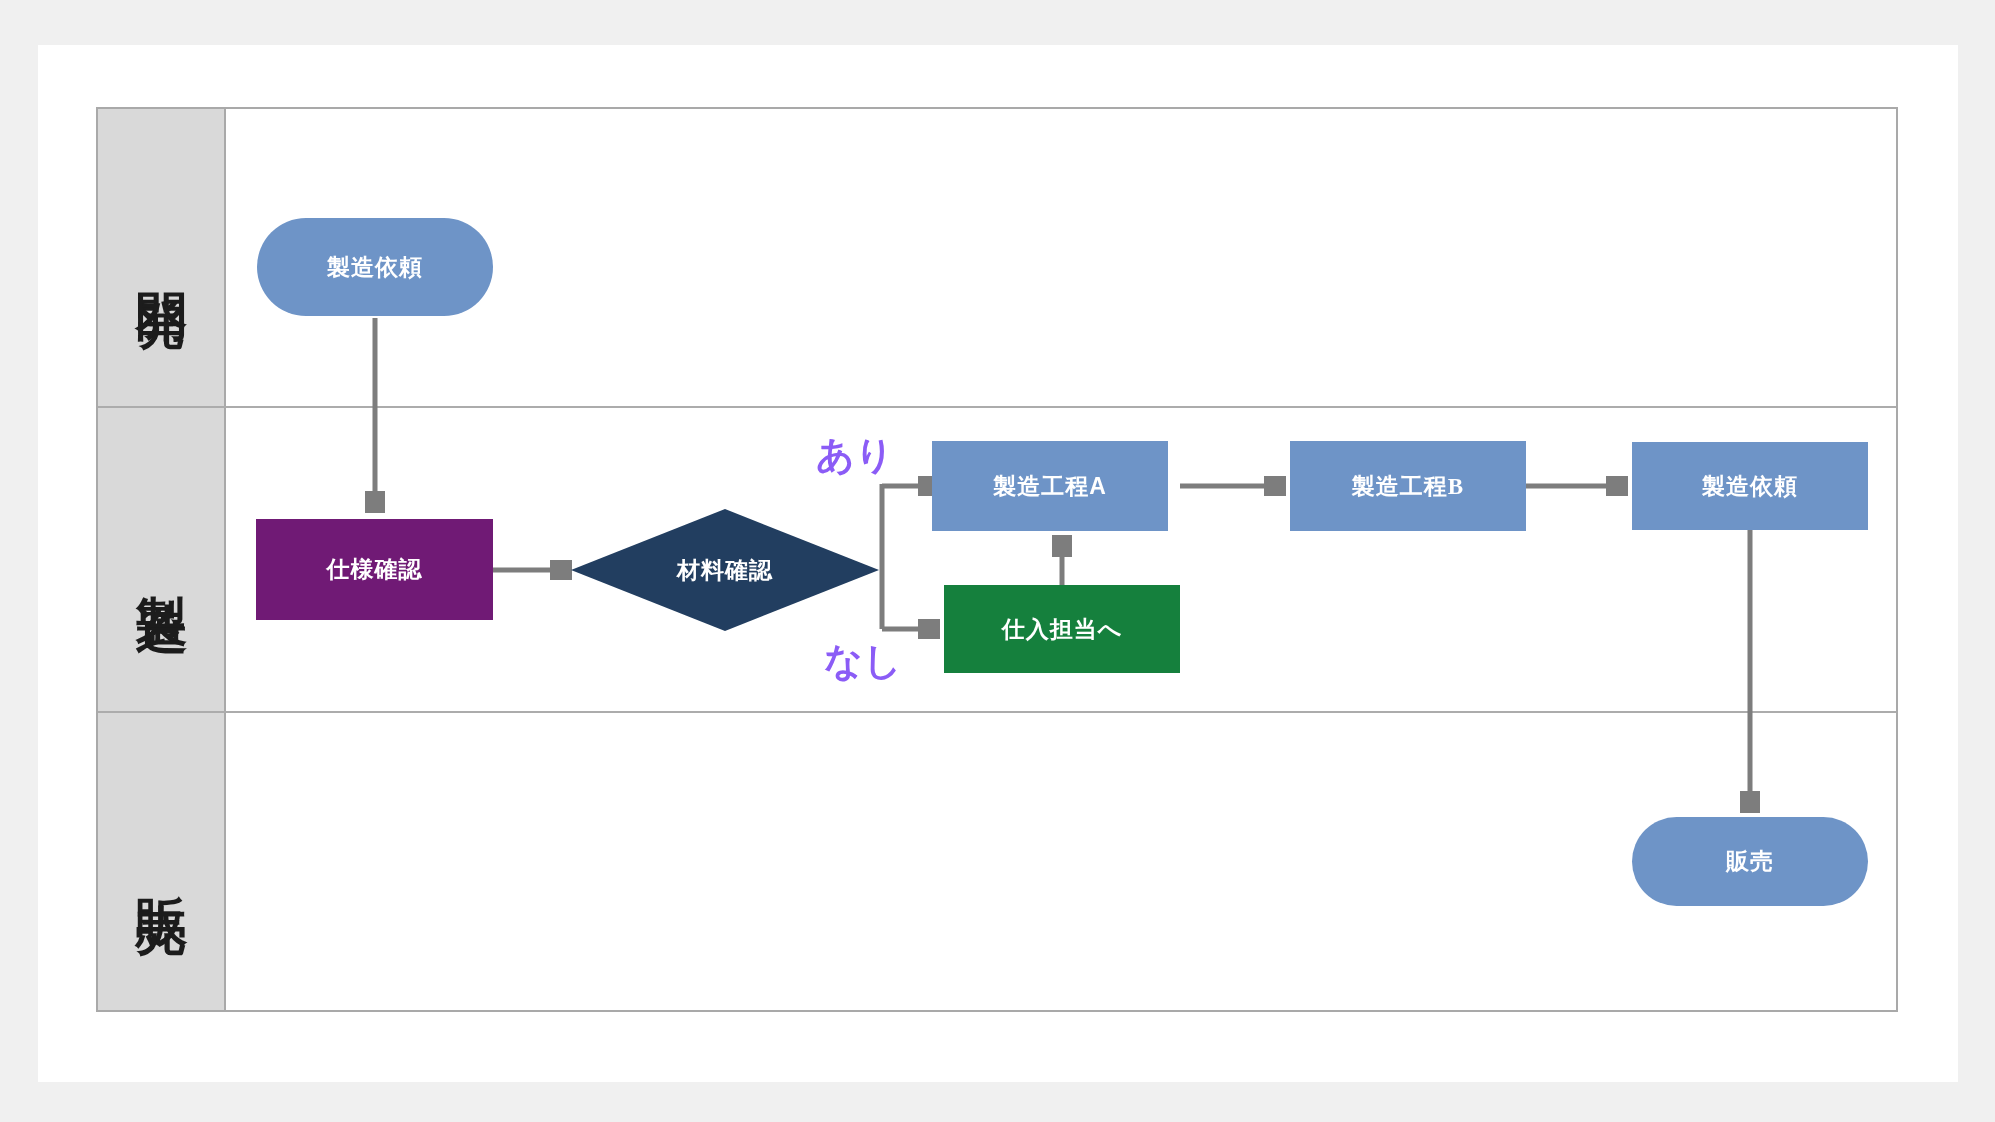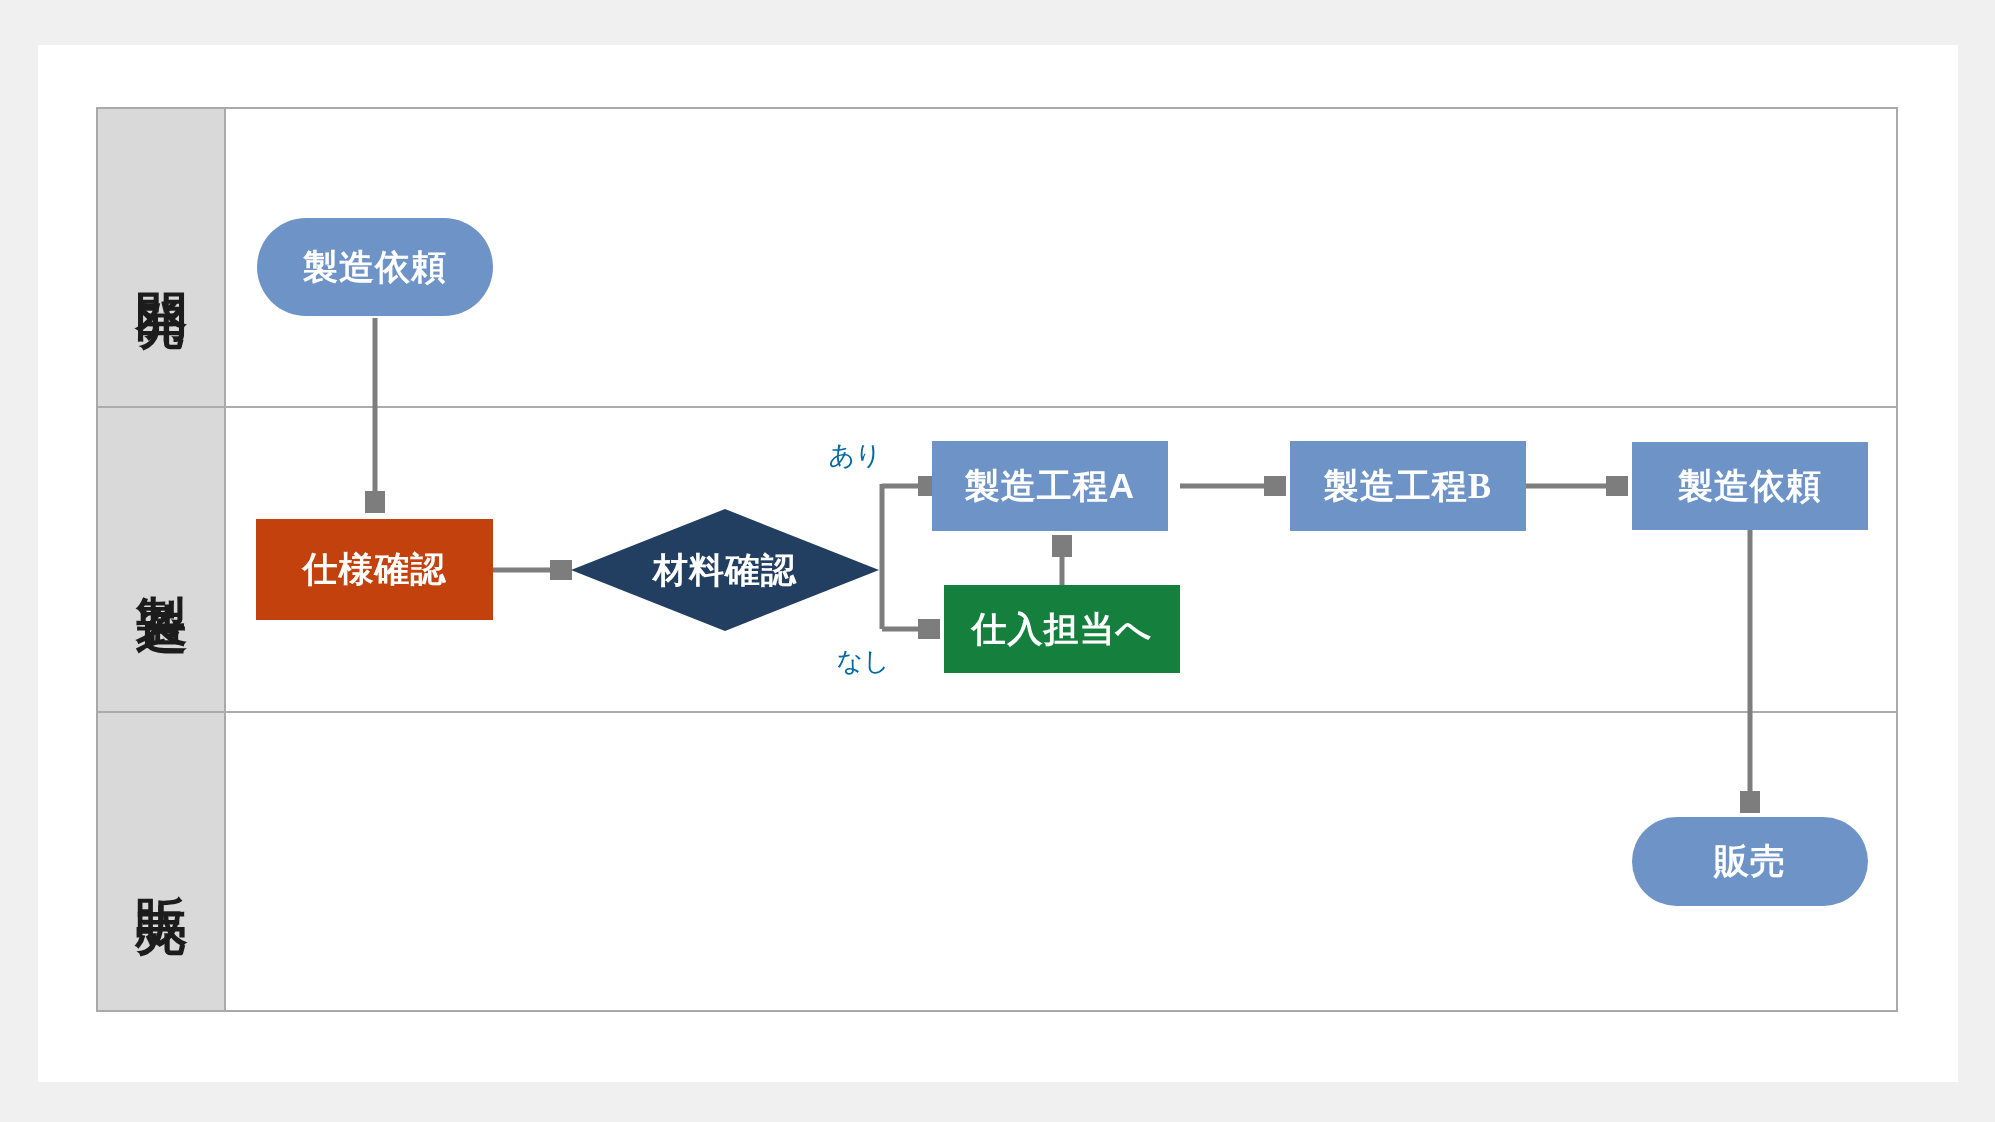--- a/index.html
+++ b/index.html
@@ -32,31 +32,31 @@
     writing-mode:vertical-rl;text-orientation:upright;
     font-size:52px;font-weight:700;color:#1c1c1c;letter-spacing:8px;
     line-height:1;
   }
   
   .connectors{position:absolute;left:0;top:0;width:1995px;height:1122px;pointer-events:none;}
   .connectors path{stroke:#7d7d7d;stroke-width:5;fill:none;}
   
   .node{
     position:absolute;display:flex;align-items:center;justify-content:center;
-    color:#ffffff;font-weight:700;font-size:35px;letter-spacing:1px;
+    color:#ffffff;font-weight:700;font-size:23px;letter-spacing:1px;
     box-sizing:border-box;text-align:center;
   }
   .terminator{border-radius:50px;}
   .decision{
     clip-path:polygon(50% 0%,100% 50%,50% 100%,0% 50%);
   }
   .edge-label{
     position:absolute;width:110px;height:46px;
     display:flex;align-items:center;justify-content:center;
-    font-size:26px;font-weight:400;color:#0369a1;
+    font-size:38px;font-weight:700;color:#8b5cf6;
   }
 </style>
 </head>
 <body>
 
 <div class="card"></div>
 
 <div class="sl-frame">
   <div class="sl-labelcol"></div>
   <div class="sl-divider" style="top:297px;"></div>
@@ -85,21 +85,21 @@
   <path d="M882,486 L940,486" marker-end="url(#ah)"></path>
   <path d="M882,629 L940,629" marker-end="url(#ah)"></path>
   <path d="M1062,585 L1062,535" marker-end="url(#ah)"></path>
   <path d="M1180,486 L1286,486" marker-end="url(#ah)"></path>
   <path d="M1526,486 L1628,486" marker-end="url(#ah)"></path>
   <path d="M1750,530 L1750,813" marker-end="url(#ah)"></path>
 </svg>
 
 <div class="node terminator" style="left: 257px; top: 218px; width: 236px; height: 98px; background: rgb(110, 148, 199);">製造依頼</div>
 
-<div class="node" style="left: 256px; top: 519px; width: 237px; height: 101px; background: #c2410c; text-align: center;">仕様確認</div>
+<div class="node" style="left: 256px; top: 519px; width: 237px; height: 101px; background: #701a75; text-align: center;">仕様確認</div>
 
 <div class="node decision" style="left: 571px; top: 509px; width: 308px; height: 122px; background: rgb(34, 62, 96);">材料確認</div>
 
 <div class="node" style="left: 932px; top: 441px; width: 236px; height: 90px; background: rgb(110, 148, 199);">製造工程A</div>
 
 <div class="node" style="left: 944px; top: 585px; width: 236px; height: 88px; background: #15803d;">仕入担当へ</div>
 
 <div class="node" style="left: 1290px; top: 441px; width: 236px; height: 90px; background: rgb(110, 148, 199); font-family: Liberation Serif, serif;">製造工程B</div>
 
 <div class="node" style="left: 1632px; top: 442px; width: 236px; height: 88px; background: rgb(110, 148, 199);">製造依頼</div>

